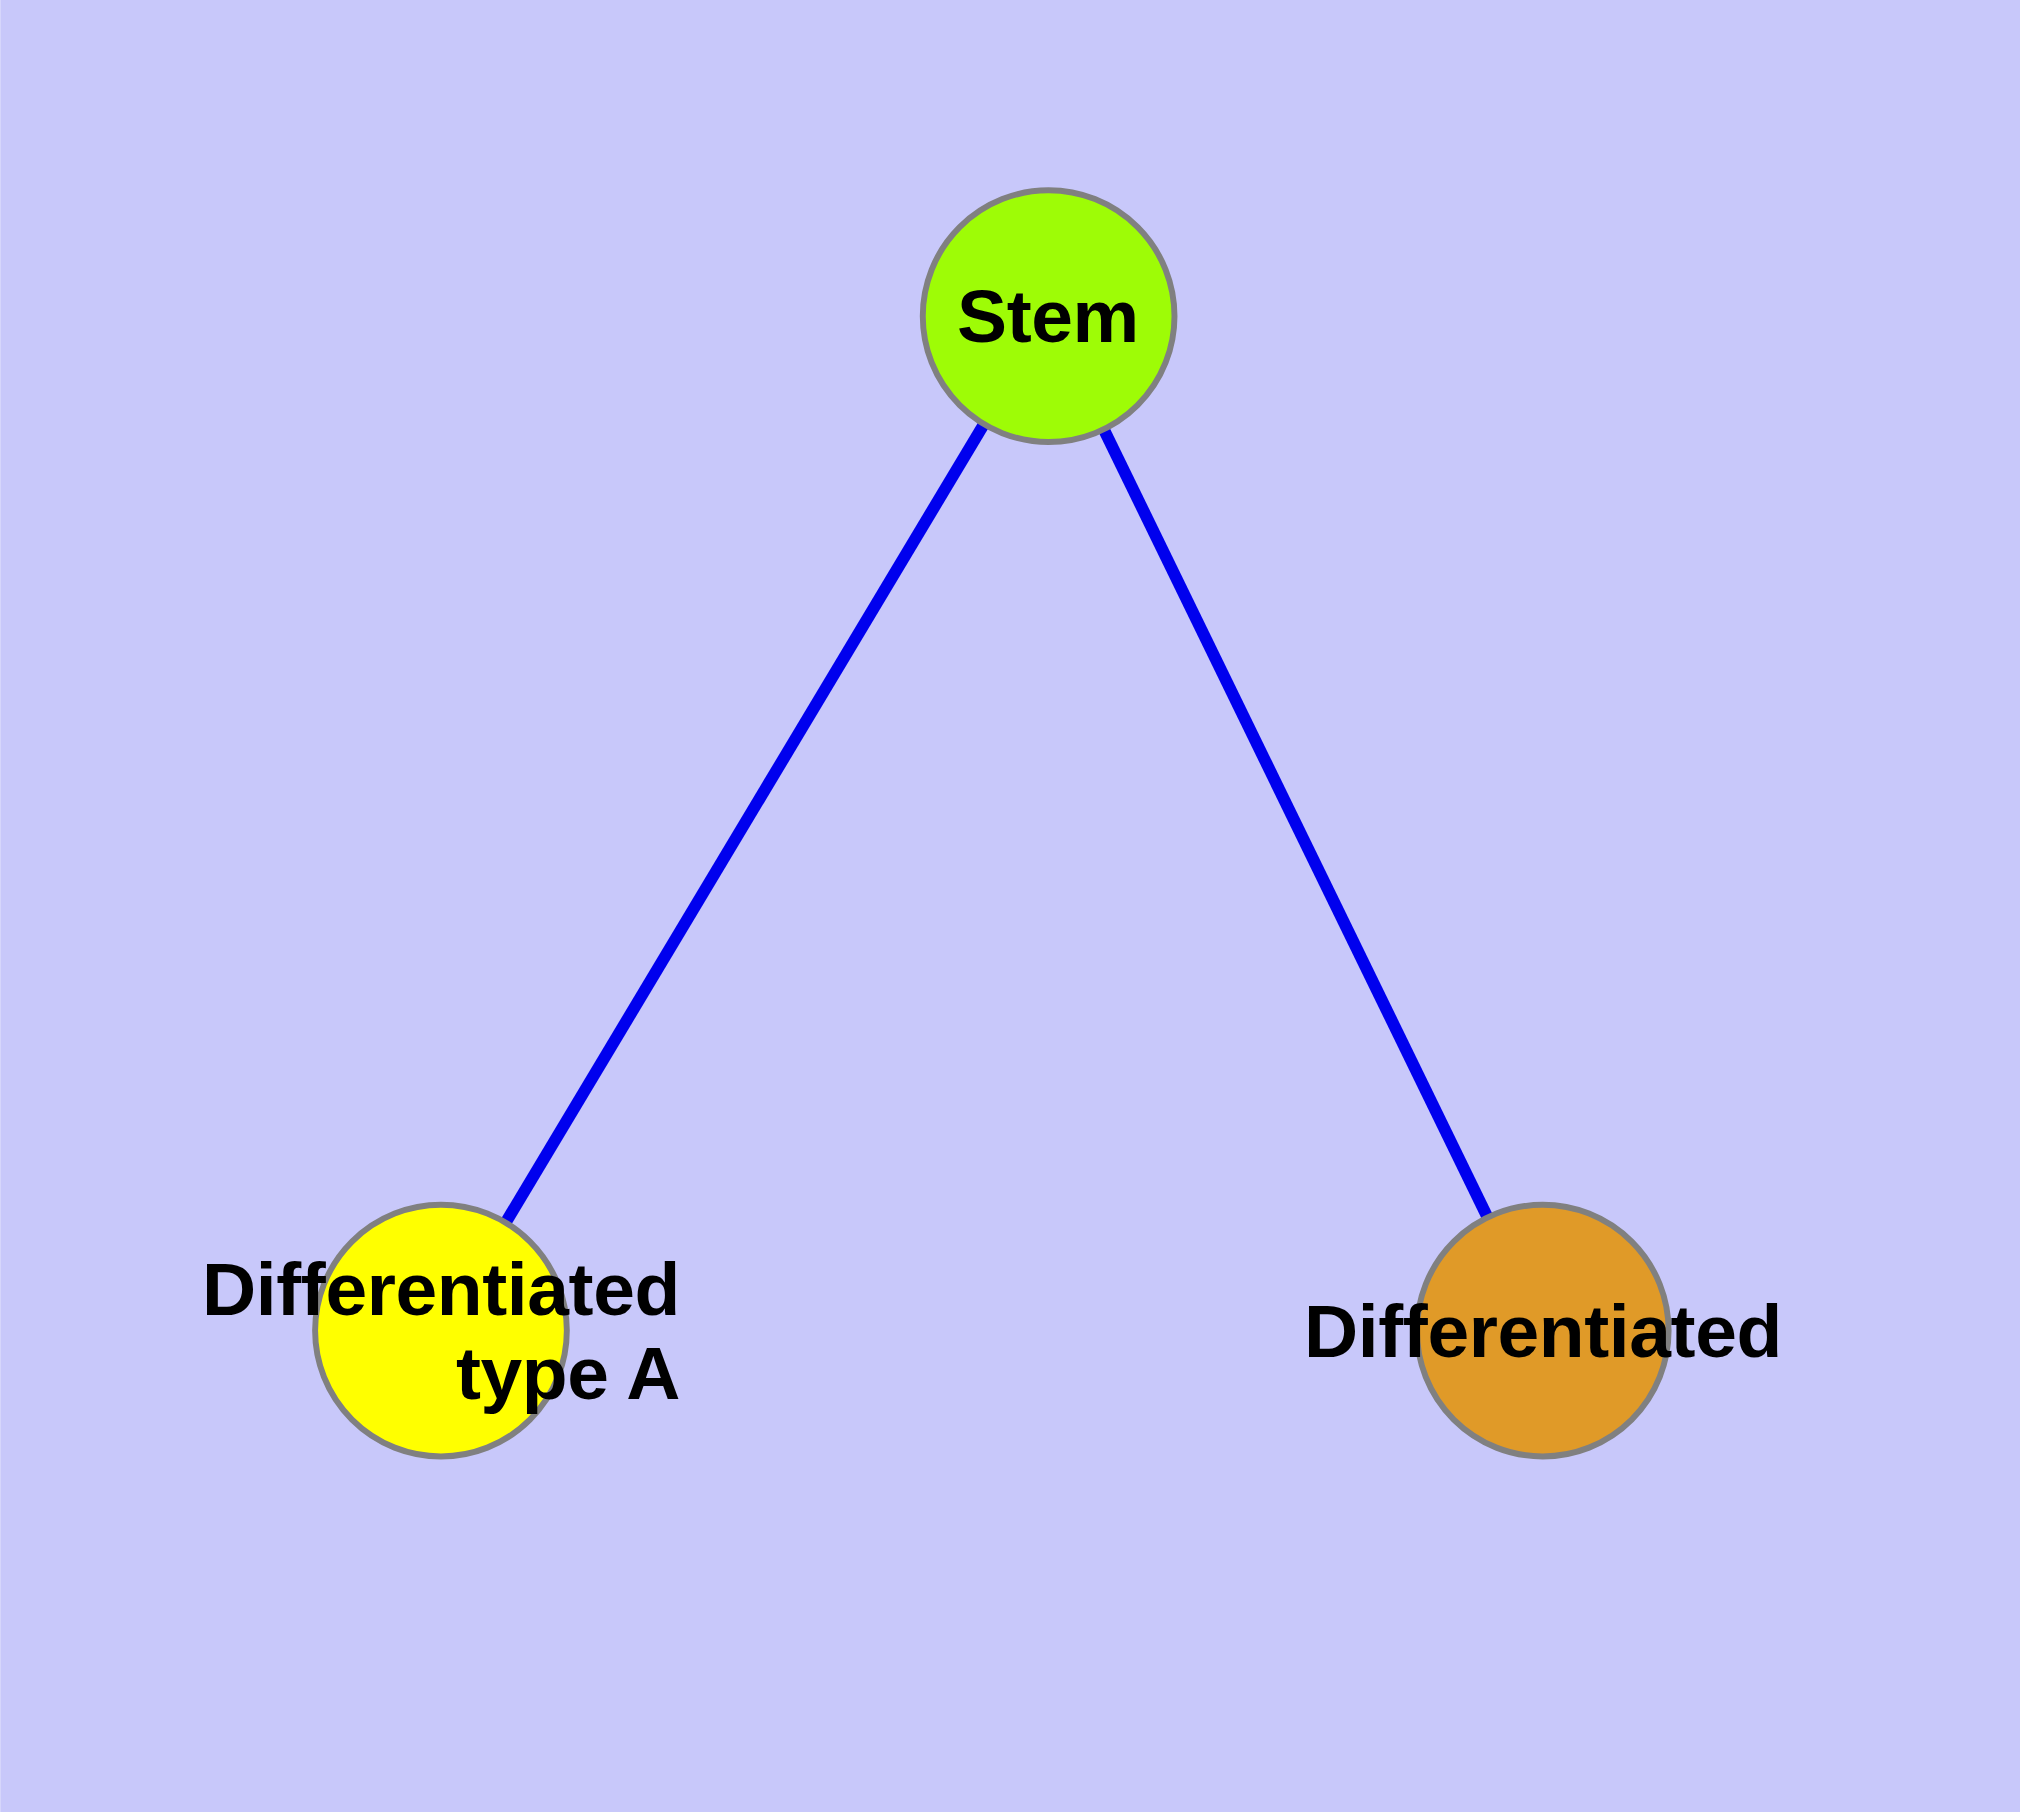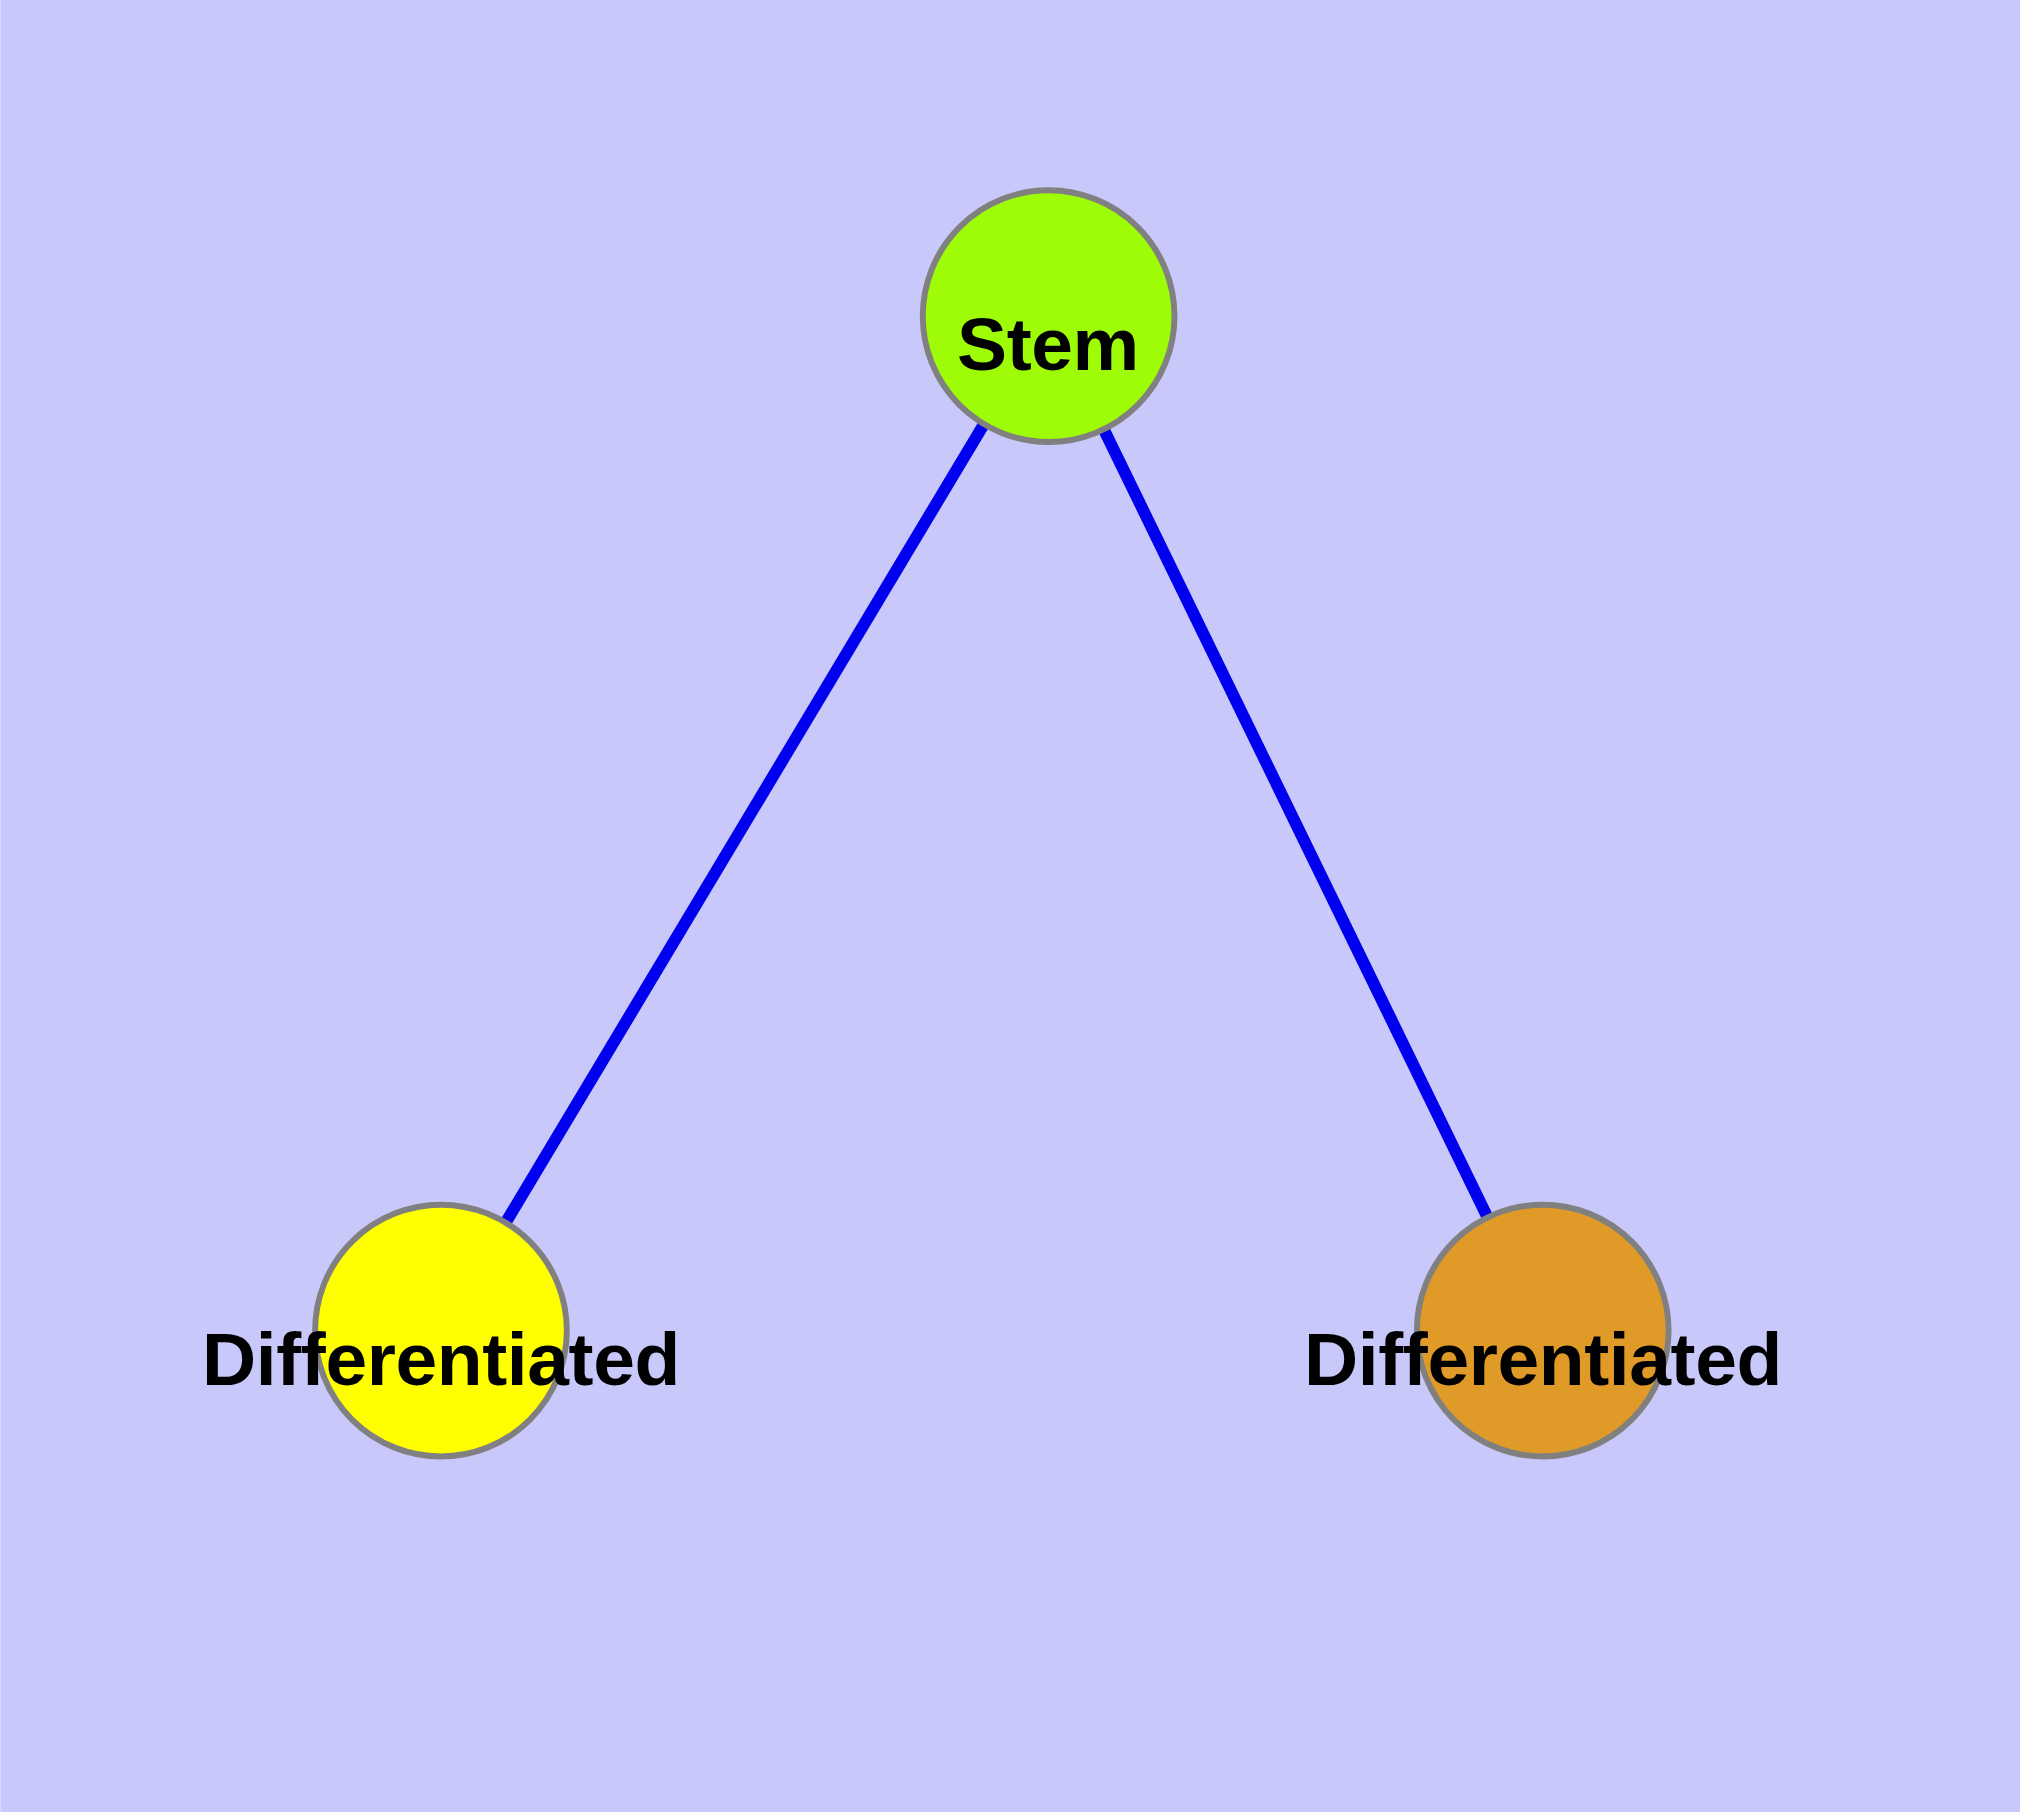--- a/index.html
+++ b/index.html
@@ -27,21 +27,20 @@
     transform: translate(-50%, -50%);
     text-align: right;
     font-family: "Liberation Sans", sans-serif;
     font-weight: bold;
     font-size: 75px;
     line-height: 1.12;
     color: #000000;
     white-space: nowrap;
     pointer-events: none;
     letter-spacing: -0.4px;
-    margin-top: 28px;
   }
   .node-label .line { display: block; }
 </style>
 </head>
 <body>
 
 <div id="canvas" style="width: 2021px; height: 1812px;">
 
   <svg id="graph-svg" viewBox="0 0 2384 2138">
     <rect id="bg-rect" x="0" y="0" width="2384" height="2138" fill="#C8C8FA"></rect>
@@ -57,20 +56,21 @@
       <circle id="node-diff-b" cx="1820" cy="1570" r="148.5" fill="#E09A28" stroke="#808080" stroke-width="7"></circle>
     </g>
   </svg>
 
   <div class="node-label" id="label-stem" style="left: 1048px; top: 316px; font-size: 75px; font-weight: bold; color: rgb(0, 0, 0);">
     <span class="line">Stem</span>
   </div>
 
   <div class="node-label" id="label-diff-a" style="left: 441px; top: 1331px; font-size: 75px; font-weight: bold; color: rgb(0, 0, 0);">
     <span class="line">Differentiated</span>
+    <span class="line">type A</span>
   </div>
 
   <div class="node-label" id="label-diff-b" style="left: 1543px; top: 1331px; font-size: 75px; font-weight: bold; color: rgb(0, 0, 0);">
     <span class="line">Differentiated</span>
   </div>
 
 </div>
 
 
 </body></html>

